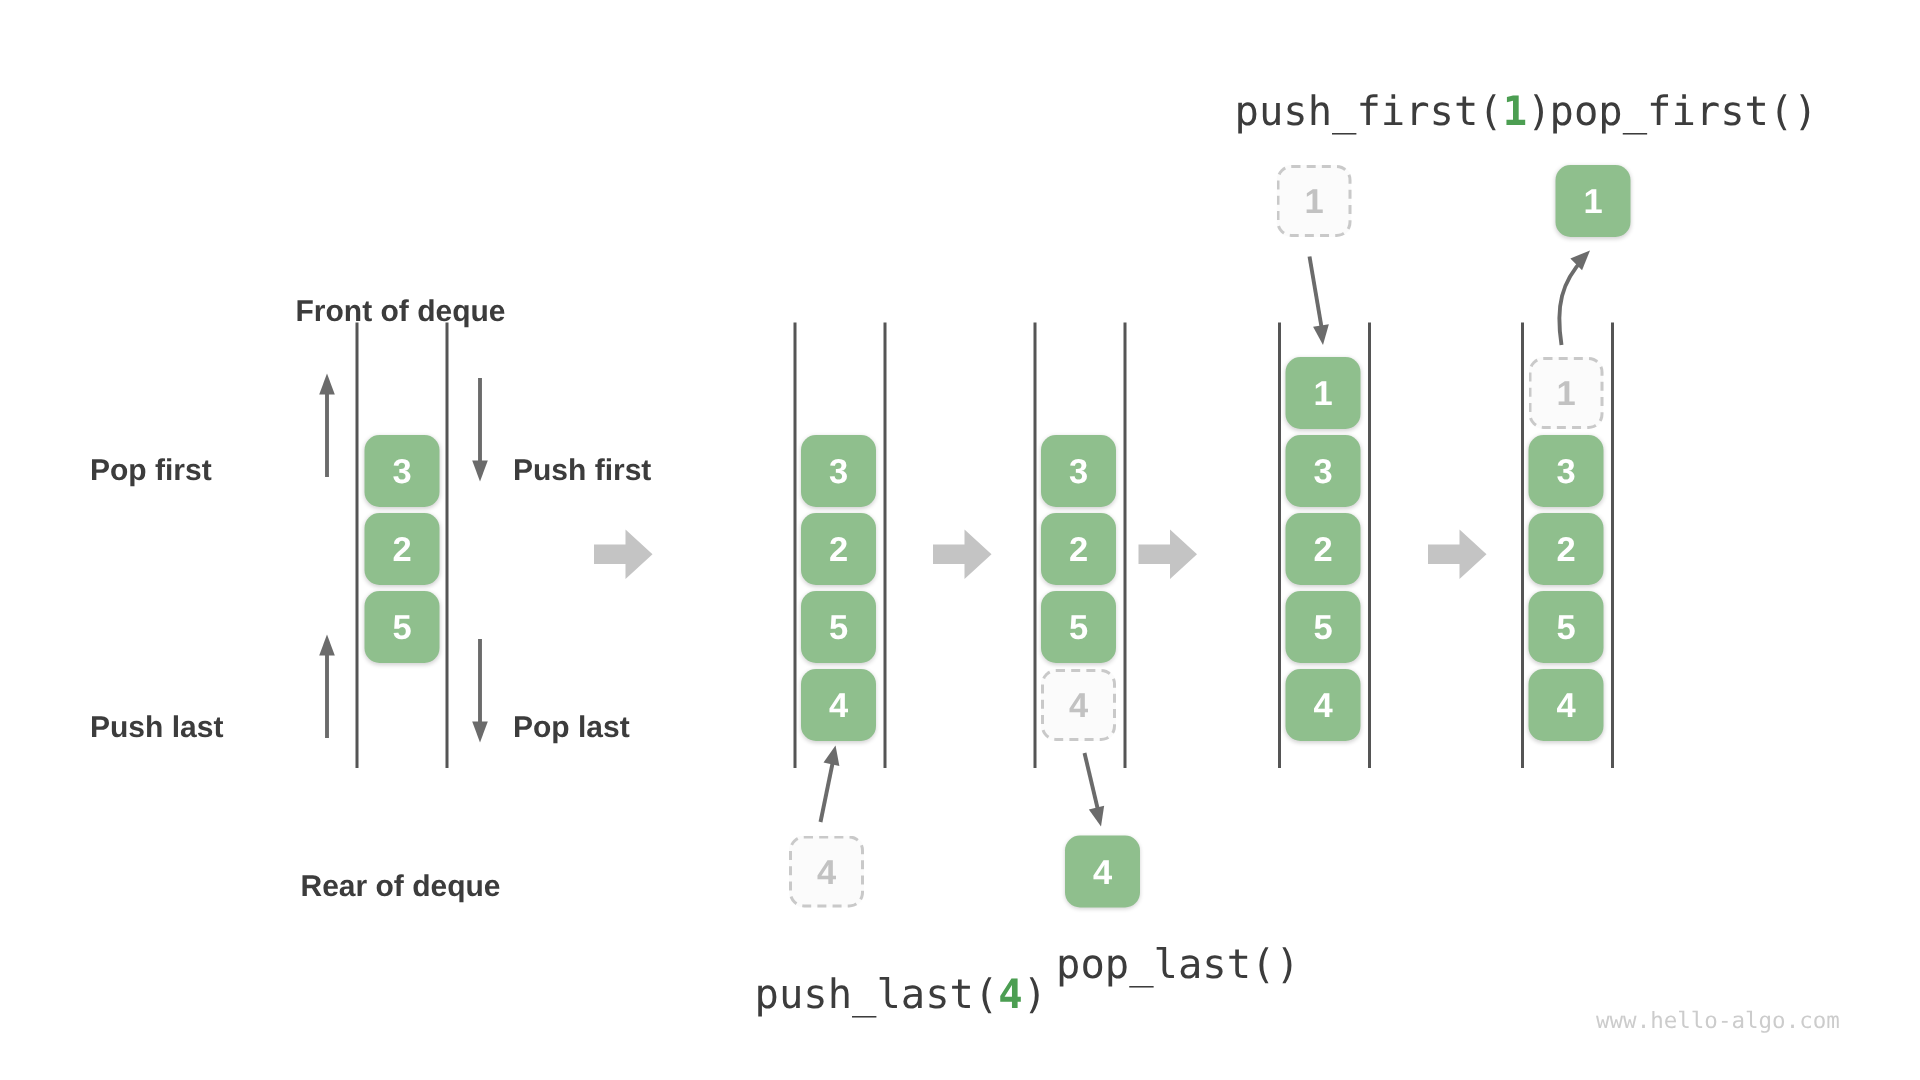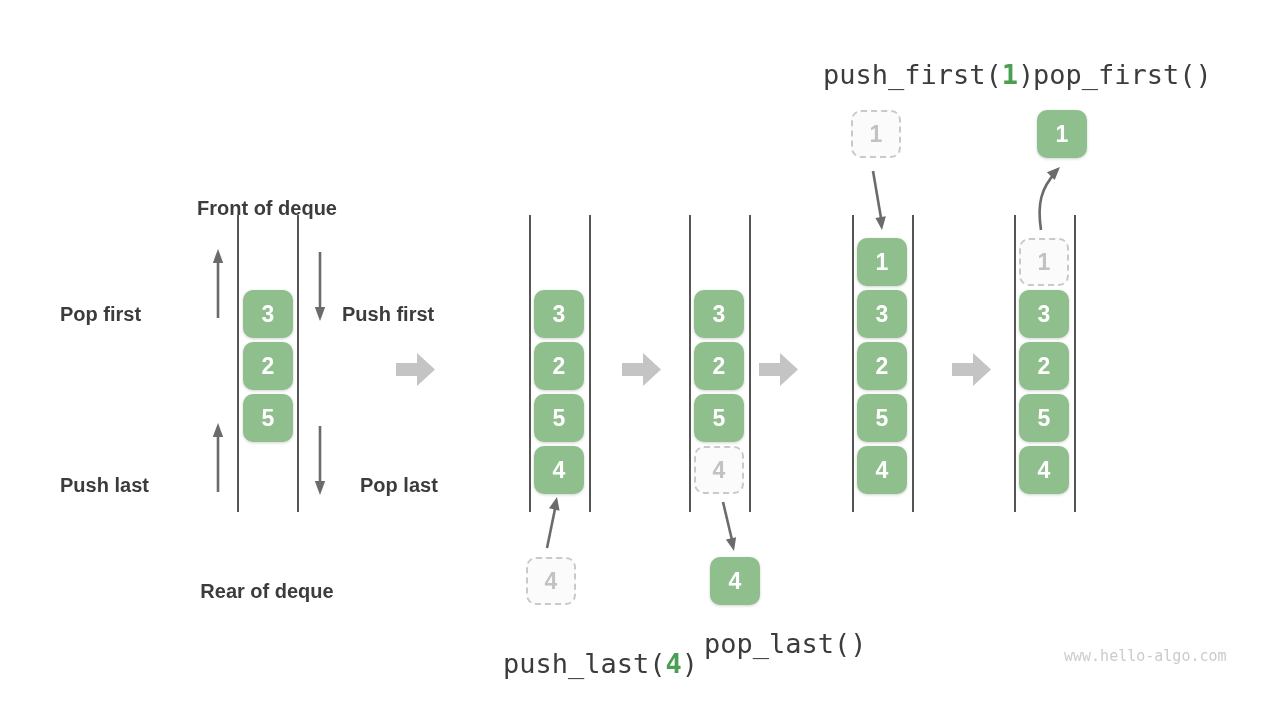--- a/index.html
+++ b/index.html
@@ -75,21 +75,21 @@
   <div class="abs big-label right-aligned" style="left:60px;top:442px;width:136px;">Push last</div>
   <svg class="abs thin-arrow" style="left:210px;top:422px;" width="16" height="74">
     <line x1="8" y1="70" x2="8" y2="14"></line>
       <polygon points="8,1 2.8,15 13.2,15"></polygon>
   </svg>
 
   <svg class="abs thin-arrow" style="left:312px;top:422px;" width="16" height="74">
     <line x1="8" y1="4" x2="8" y2="60"></line>
       <polygon points="8,73 2.8,59 13.2,59"></polygon>
   </svg>
-  <div class="abs big-label" style="left:360px;top:442px;">Pop last</div>
+  <div class="abs big-label" style="left:342px;top:442px;">Pop last</div>
 
   <div class="abs cell" style="left:243px;top:290px;">3</div>
   <div class="abs cell" style="left:243px;top:342px;">2</div>
   <div class="abs cell" style="left:243px;top:394px;">5</div>
 
   <svg class="abs block-arrow" style="left:396px;top:352px;" width="40" height="35">
     <polygon points="0,11 21,11 21,1 39,17.5 21,34 21,24 0,24"></polygon>
   </svg>
   <svg class="abs block-arrow" style="left:622px;top:352px;" width="40" height="35">
     <polygon points="0,11 21,11 21,1 39,17.5 21,34 21,24 0,24"></polygon>
@@ -149,15 +149,15 @@
   <div class="abs vline" style="left:1074px;"></div>
   <div class="abs ghost" style="left:1019px;top:238px;">1</div>
   <div class="abs cell" style="left:1019px;top:290px;">3</div>
   <div class="abs cell" style="left:1019px;top:342px;">2</div>
   <div class="abs cell" style="left:1019px;top:394px;">5</div>
   <div class="abs cell" style="left:1019px;top:446px;">4</div>
 
   <div class="abs code" style="left:503px;top:648px;"><span>push_last(</span><span class="arg">4</span><span>)</span></div>
   <div class="abs code" style="left:704px;top:628px;">pop_last()</div>
 
-  <div class="abs watermark" style="left:1064px;top:647px;">www.hello-algo.com</div>
+  <div class="abs watermark" style="left:1064px;top:671px;">www.hello-algo.com</div>
 
 </div>
 
 </body></html>

